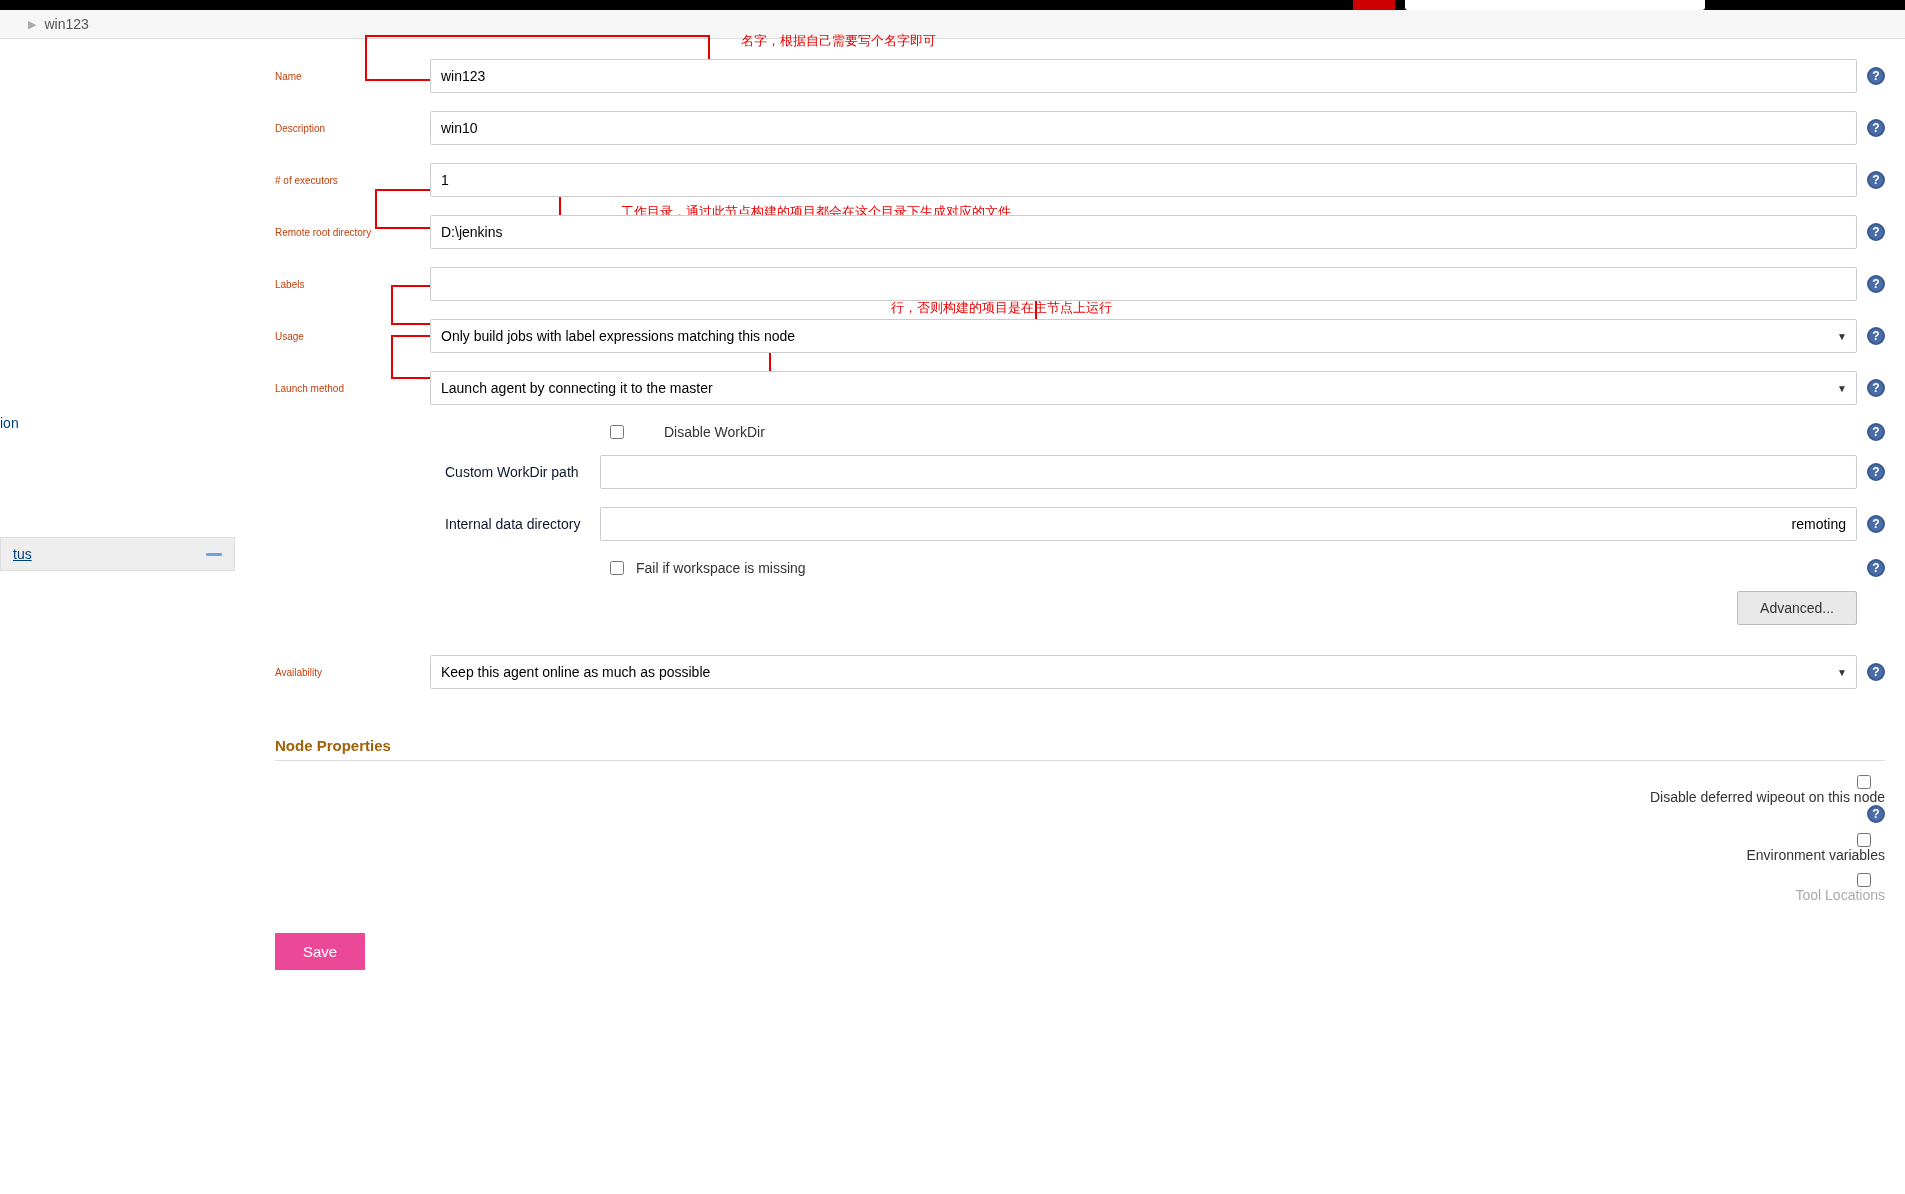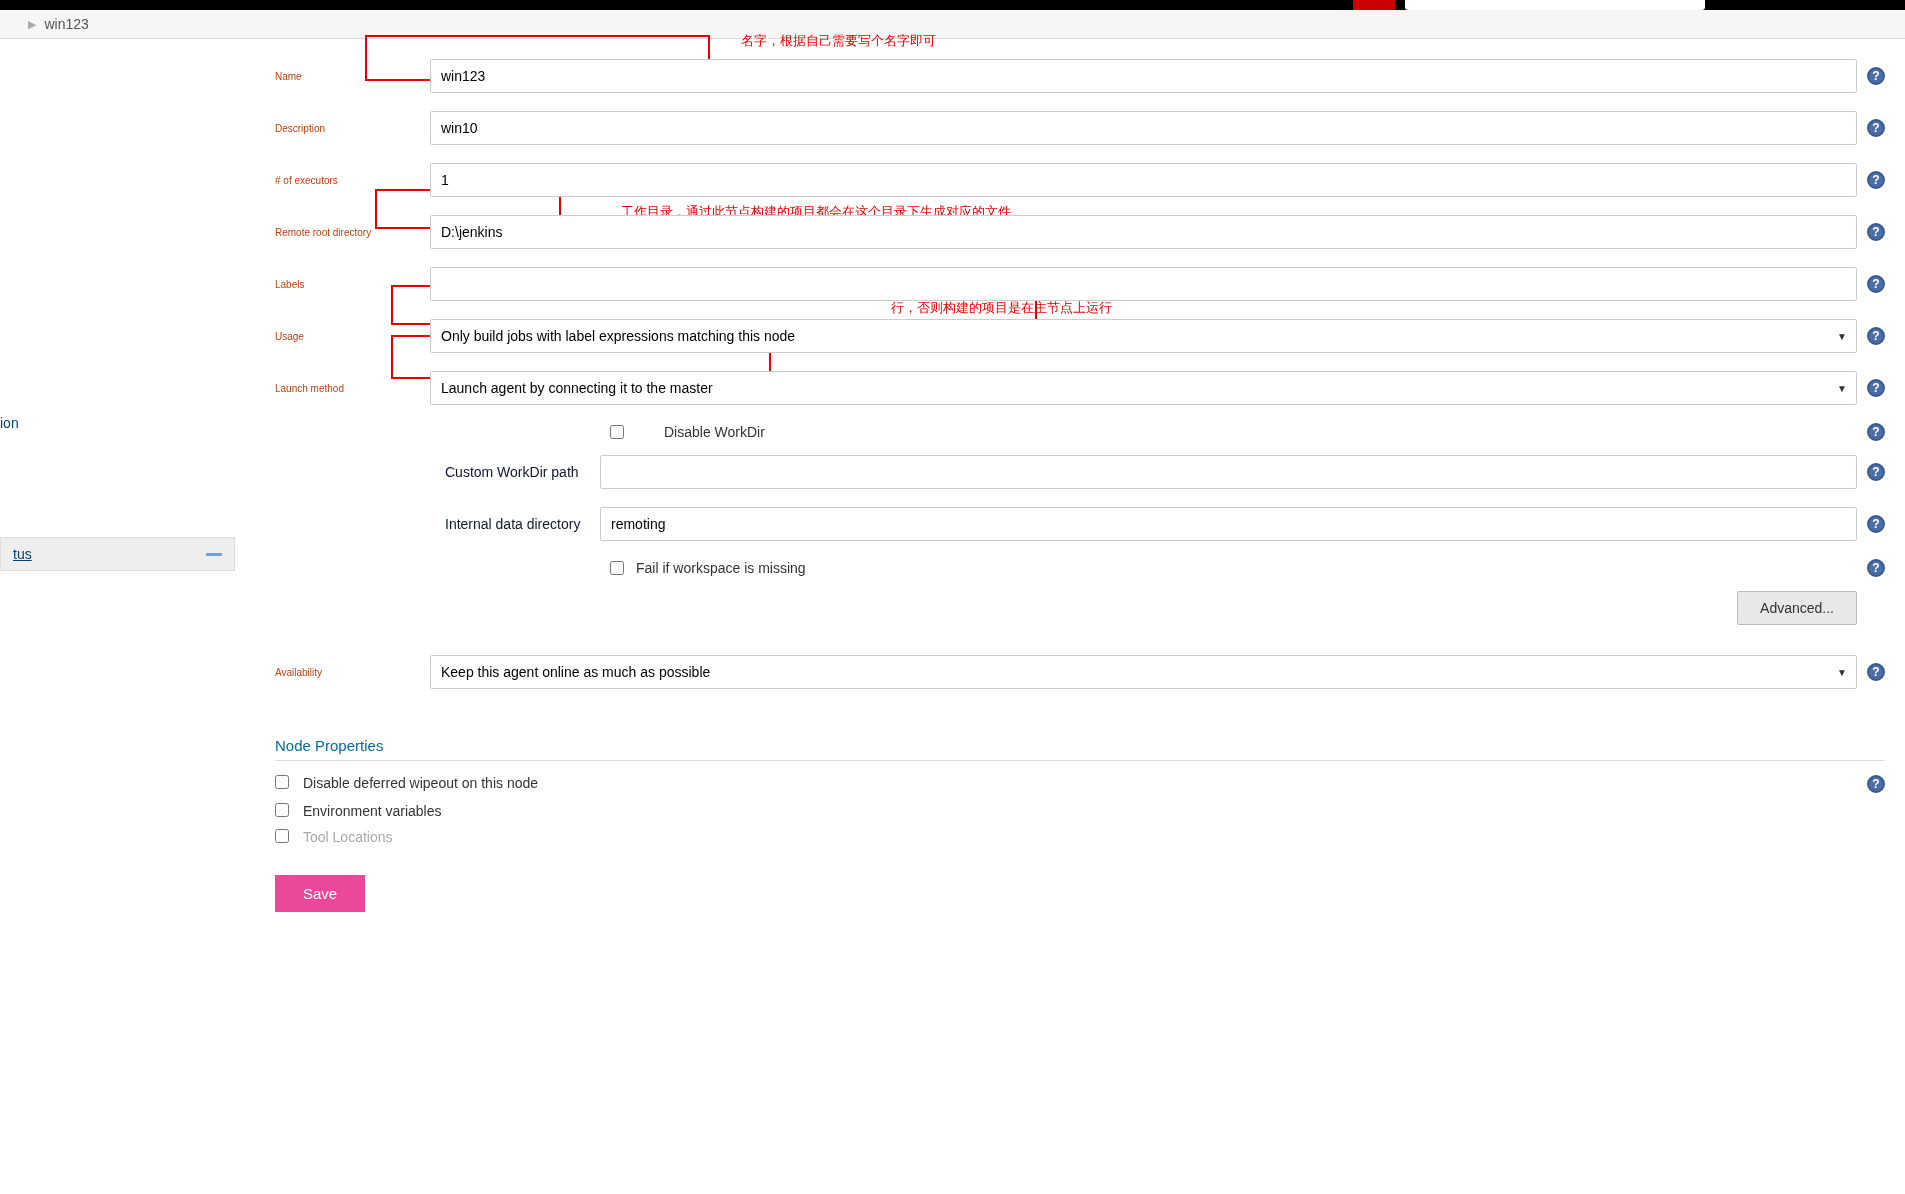--- a/index.html
+++ b/index.html
@@ -189,33 +189,34 @@
       cursor: pointer;
       color: #333;
     }
     .advanced-row {
       display: flex;
       justify-content: flex-end;
       margin: 10px 28px 30px 0;
     }
     
     .section-header {
-      font-weight: normal;
+      font-weight: bold;
       font-size: 15px;
-      color: #0369a1;
+      color: #a16207;
       border-bottom: 1px solid #ddd;
       padding-bottom: 6px;
       margin-bottom: 14px;
       margin-top: 10px;
     }
     
     .np-row {
       display: flex;
-      align-items: flex-start;
+      align-items: flex-end;
       margin-bottom: 10px;
+      flex-direction: column;
     }
     .np-row input { margin-right: 14px; }
     .np-row .help-icon { margin-left: auto; }
     .np-row.faded { color: #aaa; }
     
     .save-btn {
       background: #ec4899;
       color: #fff;
       border: none;
       padding: 10px 28px;
@@ -352,21 +353,21 @@
     </div>
     
     <div class="sub-row sub-section">
       <div class="sub-label">Custom WorkDir path</div>
       <input type="text" class="std" style="flex: 1 1 0%;" value="">
       <span class="help-icon"></span>
     </div>
     
     <div class="sub-row sub-section">
       <div class="sub-label">Internal data directory</div>
-      <input type="text" class="std" style="flex: 1 1 0%;" value="remoting">
+      <input type="text" class="std" style="flex: 1 1 0%; text-align: right;" value="remoting">
       <span class="help-icon"></span>
     </div>
     
     <div class="checkbox-row" style="margin-left:335px;">
       <input type="checkbox" style="">
       <span>Fail if workspace is missing</span>
       <span class="help-icon"></span>
     </div>
     
     <div class="advanced-row">

